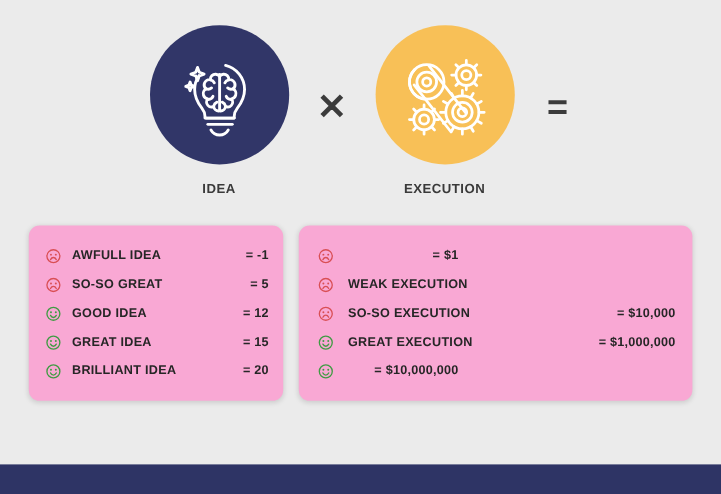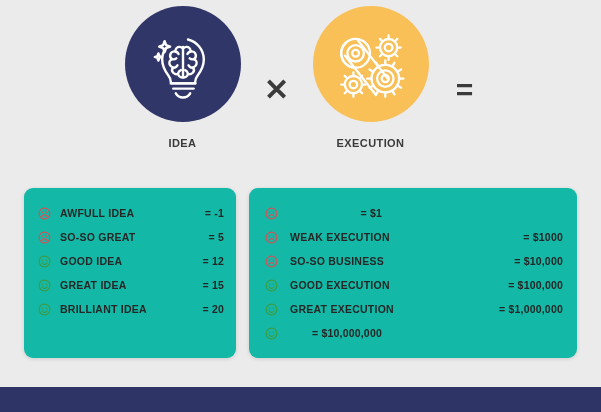--- a/index.html
+++ b/index.html
@@ -24,21 +24,21 @@
     height: 178px;
     display: flex;
     align-items: flex-start;
     justify-content: center;
   }
   .term {
     width: 140px;
     display: flex;
     flex-direction: column;
     align-items: center;
-    padding-top: 6px;
+    padding-top: 21px;
   }
   .circle {
     width: 116px;
     height: 116px;
     border-radius: 50%;
     display: flex;
     align-items: center;
     justify-content: center;
   }
   .circle svg { display: block; }
@@ -69,21 +69,21 @@
   
   .cards {
     position: absolute;
     left: 24px;
     top: 188px;
     width: 553px;
     display: flex;
     gap: 13px;
   }
   .card {
-    background: #14b8a6;
+    background: #f9a8d4;
     border-radius: 9px;
     box-shadow: 0 1px 4px rgba(0,0,0,0.13);
     padding: 13px 0 13px 0;
     box-sizing: border-box;
   }
   .card-left { width: 212px; }
   .card-right { width: 328px; }
 
   .row {
     display: flex;
@@ -307,48 +307,35 @@
     <div class="row">
       <span class="face">
         <svg viewBox="0 0 20 20" width="13" height="13" fill="none" stroke="#d94f55" stroke-width="1.7">
           <circle cx="10" cy="10" r="8.3"></circle>
           <circle cx="6.9" cy="8" r="1.25" fill="#d94f55" stroke="none"></circle>
           <circle cx="13.1" cy="8" r="1.25" fill="#d94f55" stroke="none"></circle>
           <path d="M6.3 14.4c.9-1.8 2.2-2.7 3.7-2.7s2.8.9 3.7 2.7" stroke-linecap="round"></path>
         </svg>
       </span>
       <span class="row-label">WEAK EXECUTION</span>
-      <span class="row-value">= $1000</span>
-    </div>
-
-    <div class="row">
-      <span class="face">
-        <svg viewBox="0 0 20 20" width="13" height="13" fill="none" stroke="#d94f55" stroke-width="1.7">
-          <circle cx="10" cy="10" r="8.3"></circle>
-          <circle cx="6.9" cy="8" r="1.25" fill="#d94f55" stroke="none"></circle>
-          <circle cx="13.1" cy="8" r="1.25" fill="#d94f55" stroke="none"></circle>
-          <path d="M6.3 14.4c.9-1.8 2.2-2.7 3.7-2.7s2.8.9 3.7 2.7" stroke-linecap="round"></path>
-        </svg>
-      </span>
-      <span class="row-label">SO-SO BUSINESS</span>
+    </div>
+
+    <div class="row">
+      <span class="face">
+        <svg viewBox="0 0 20 20" width="13" height="13" fill="none" stroke="#d94f55" stroke-width="1.7">
+          <circle cx="10" cy="10" r="8.3"></circle>
+          <circle cx="6.9" cy="8" r="1.25" fill="#d94f55" stroke="none"></circle>
+          <circle cx="13.1" cy="8" r="1.25" fill="#d94f55" stroke="none"></circle>
+          <path d="M6.3 14.4c.9-1.8 2.2-2.7 3.7-2.7s2.8.9 3.7 2.7" stroke-linecap="round"></path>
+        </svg>
+      </span>
+      <span class="row-label">SO-SO EXECUTION</span>
       <span class="row-value">= $10,000</span>
     </div>
 
-    <div class="row">
-      <span class="face">
-        <svg viewBox="0 0 20 20" width="13" height="13" fill="none" stroke="#3f9b43" stroke-width="1.7">
-          <circle cx="10" cy="10" r="8.3"></circle>
-          <circle cx="6.9" cy="8" r="1.25" fill="#3f9b43" stroke="none"></circle>
-          <circle cx="13.1" cy="8" r="1.25" fill="#3f9b43" stroke="none"></circle>
-          <path d="M6.3 12c.9 1.8 2.2 2.7 3.7 2.7s2.8-.9 3.7-2.7" stroke-linecap="round"></path>
-        </svg>
-      </span>
-      <span class="row-label">GOOD EXECUTION</span>
-      <span class="row-value">= $100,000</span>
-    </div>
 
     <div class="row">
       <span class="face">
         <svg viewBox="0 0 20 20" width="13" height="13" fill="none" stroke="#3f9b43" stroke-width="1.7">
           <circle cx="10" cy="10" r="8.3"></circle>
           <circle cx="6.9" cy="8" r="1.25" fill="#3f9b43" stroke="none"></circle>
           <circle cx="13.1" cy="8" r="1.25" fill="#3f9b43" stroke="none"></circle>
           <path d="M6.3 12c.9 1.8 2.2 2.7 3.7 2.7s2.8-.9 3.7-2.7" stroke-linecap="round"></path>
         </svg>
       </span>

